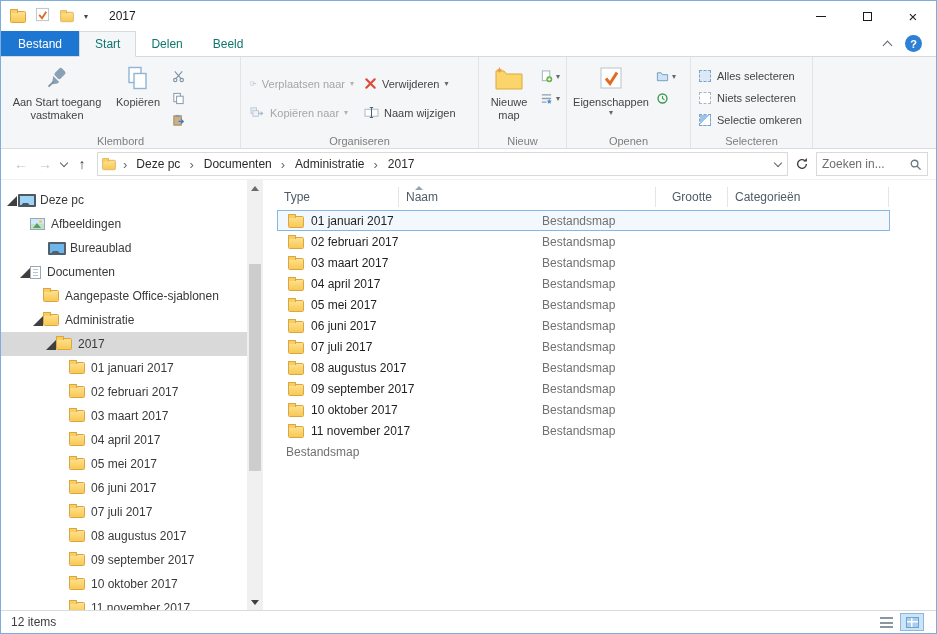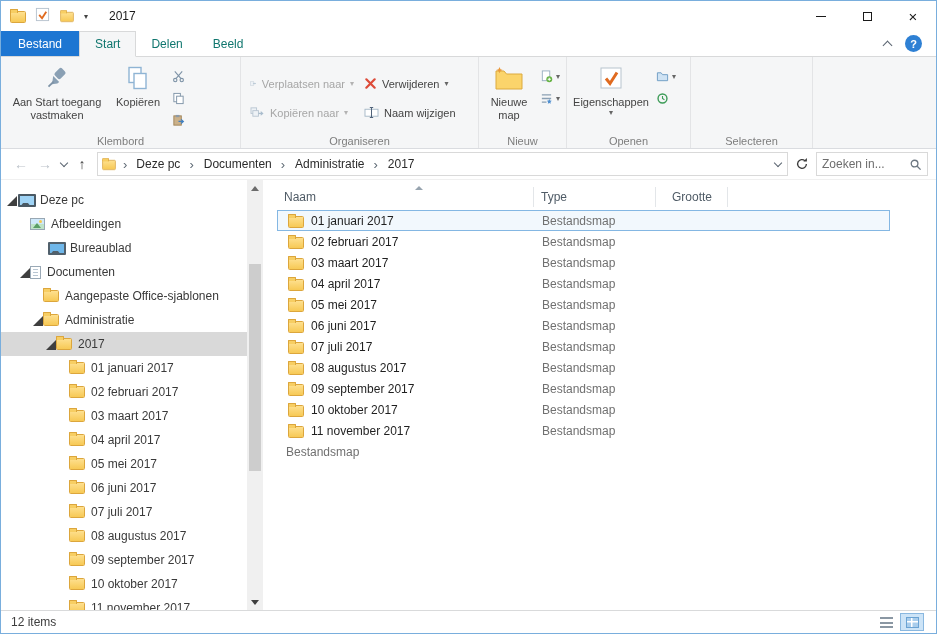--- a/index.html
+++ b/index.html
@@ -315,20 +315,34 @@
                 <circle cx="7" cy="7" r="4.8" stroke="#3c9b57" stroke-width="1.5"></circle>
                 <path d="M7 4.2V7l2.1 1.3" stroke="#3c9b57" stroke-width="1.2"></path>
               </svg>
           </span>
         </div>
       </div>
       <div class="rgroup-label">Openen</div>
     </div>
 
     <div class="rgroup g-select">
+      <div class="selcol">
+        <div class="selrow">
+          <span class="sel-ico all"></span>
+          <span>Alles selecteren</span>
+        </div>
+        <div class="selrow">
+          <span class="sel-ico none"></span>
+          <span>Niets selecteren</span>
+        </div>
+        <div class="selrow">
+          <span class="sel-ico invert"></span>
+          <span>Selectie omkeren</span>
+        </div>
+      </div>
       <div class="rgroup-label">Selecteren</div>
     </div>
 
   </div>
 
   <div class="addrbar">
     <div class="navbtn disabled">←</div>
     <div class="navbtn disabled">→</div>
     <div class="navdd">
         <span class="chev"></span>
@@ -482,23 +496,24 @@
           </div>
         <div class="sarrow down"></div>
       </div>
     </div>
 
     <div class="main">
       <div class="colheads-wrap">
         <div class="sort-caret"></div>
         <div class="colheads">
 
-        <div class="colh i0">Naam</div>
-            <div class="colh i1">Type</div>
+        <div class="colh i1">Type</div>
+            <div class="colh i0">Naam</div>
             <div class="colh i2">Grootte</div>
+            <div class="colh i3">Categorieën</div>
           </div>
       </div>
       <div class="rows">
 
           <div class="frow i0 selected">
             <div class="cell name">
               <span class="ico ico-folder"></span>
               <span>01 januari 2017</span>
             </div>
             <div class="cell type">Bestandsmap</div>

